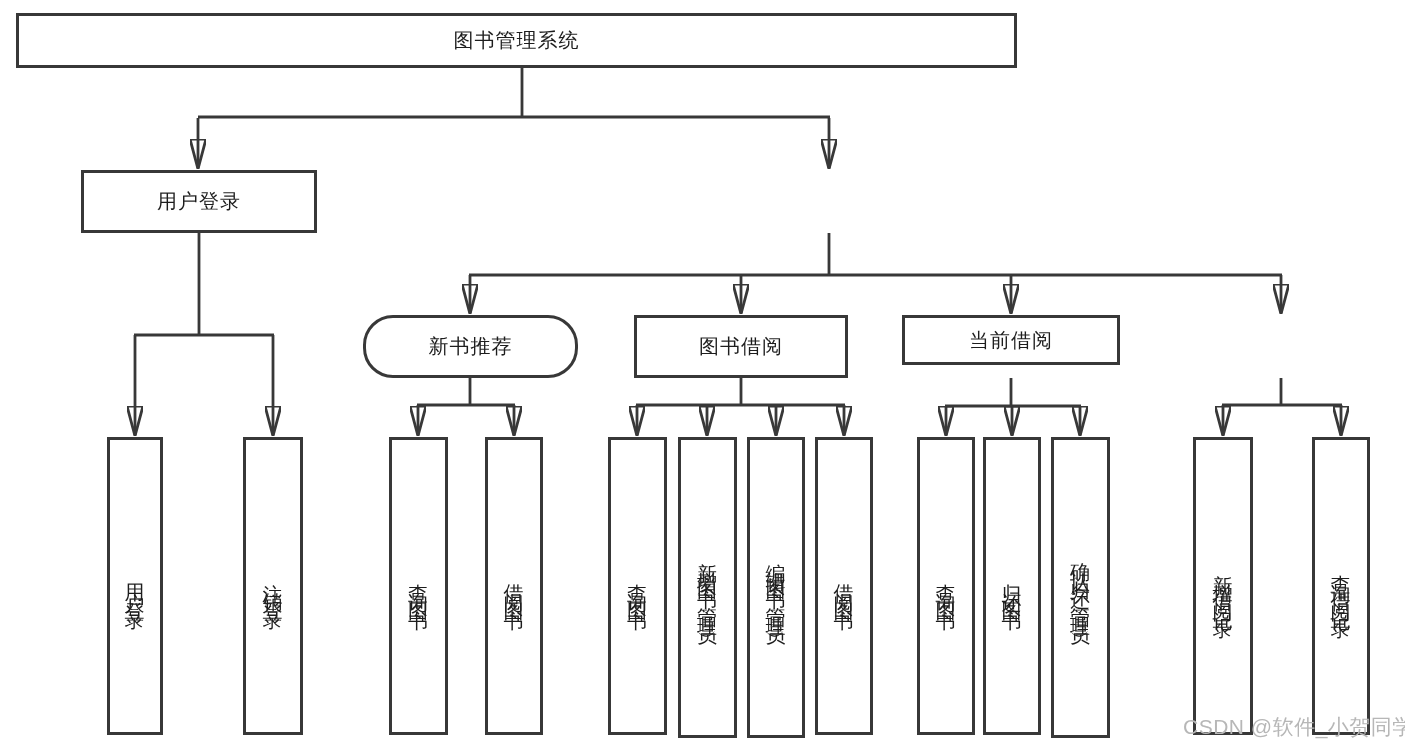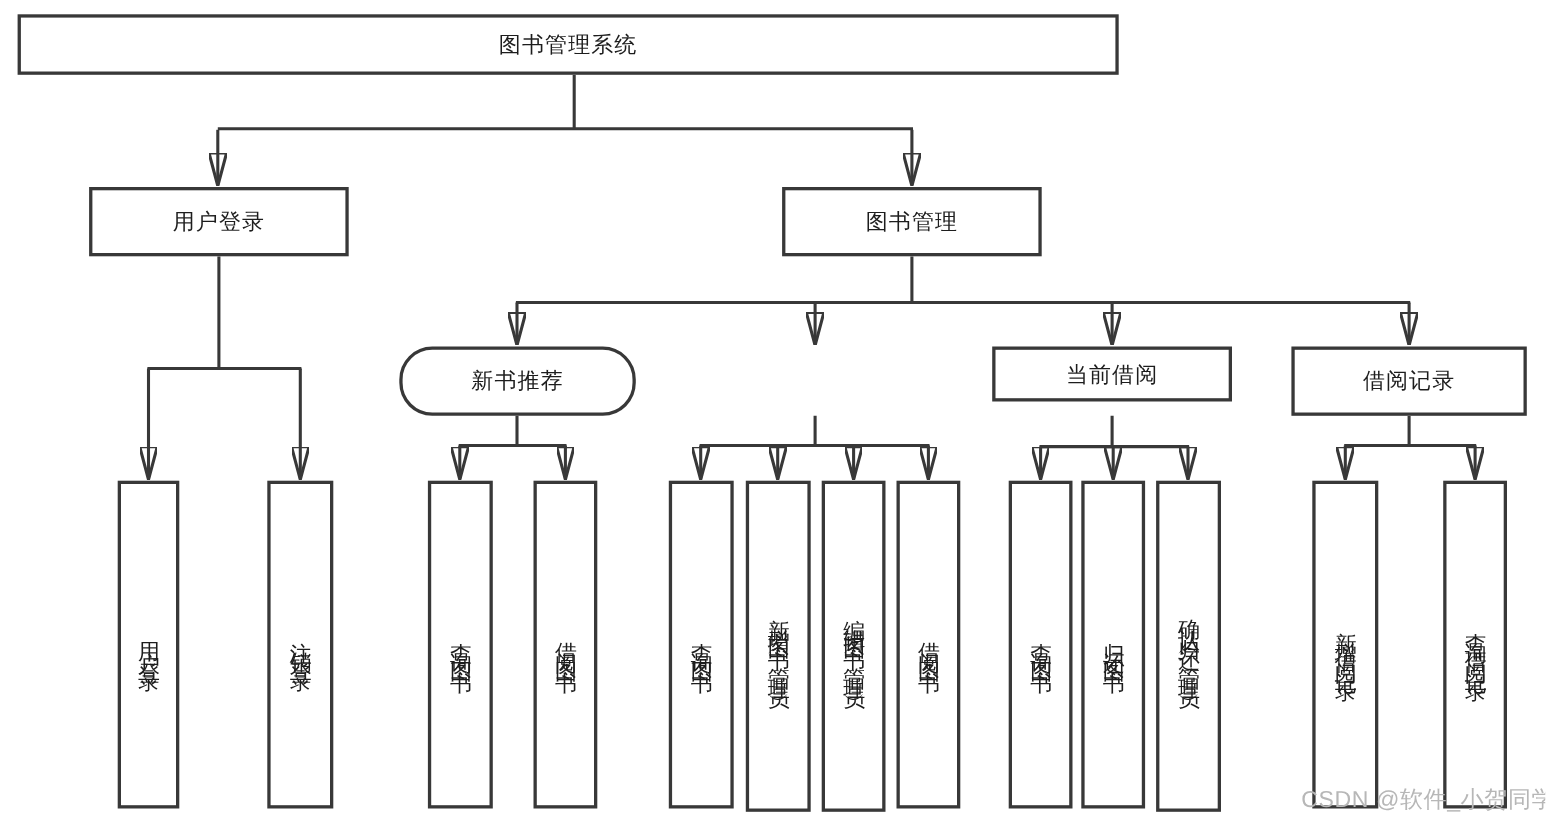--- a/index.html
+++ b/index.html
@@ -92,25 +92,24 @@
     <line x1="1012" y1="406" x2="1012" y2="435" marker-end="url(#arw)"></line>
     <line x1="1080" y1="406" x2="1080" y2="435" marker-end="url(#arw)"></line>
 
     <line x1="1223" y1="405" x2="1223" y2="435" marker-end="url(#arw)"></line>
     <line x1="1341" y1="405" x2="1341" y2="435" marker-end="url(#arw)"></line>
   </svg>
 
   <div class="hbox" style="left:16px;top:13px;width:1001px;height:55px;">图书管理系统</div>
 
   <div class="hbox" style="left:81px;top:170px;width:236px;height:63px;">用户登录</div>
-  <div class="hbox" style="left:711px;top:170px;width:236px;height:63px;">图书管理</div>
 
   <div class="hbox" style="left:363px;top:315px;width:215px;height:63px;border-radius:30px;">新书推荐</div>
+  <div class="hbox" style="left:634px;top:315px;width:214px;height:63px;">图书借阅</div>
   <div class="hbox" style="left:902px;top:315px;width:218px;height:50px;">当前借阅</div>
-  <div class="hbox" style="left:1174px;top:315px;width:214px;height:63px;">借阅记录</div>
 
   <div class="vbox" style="left:107px;top:437px;width:56px;height:298px;">
     <span>用户登录</span>
   </div>
   <div class="vbox" style="left:243px;top:437px;width:60px;height:298px;">
     <span>注销登录</span>
   </div>
 
   <div class="vbox" style="left:389px;top:437px;width:59px;height:298px;">
     <span>查询图书</span>

